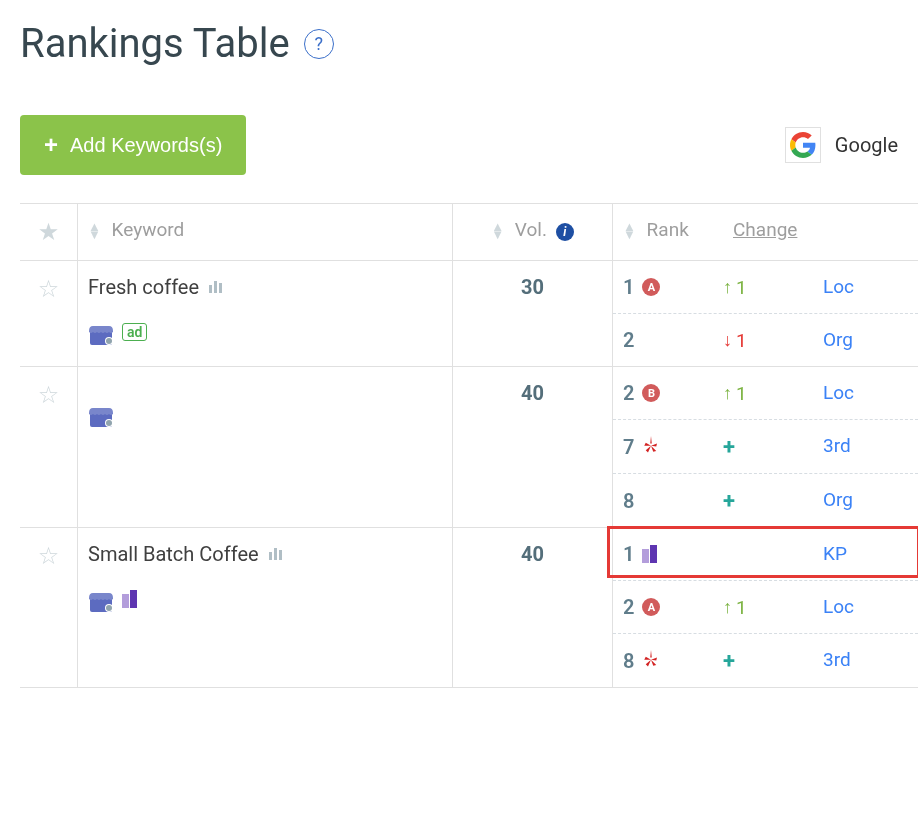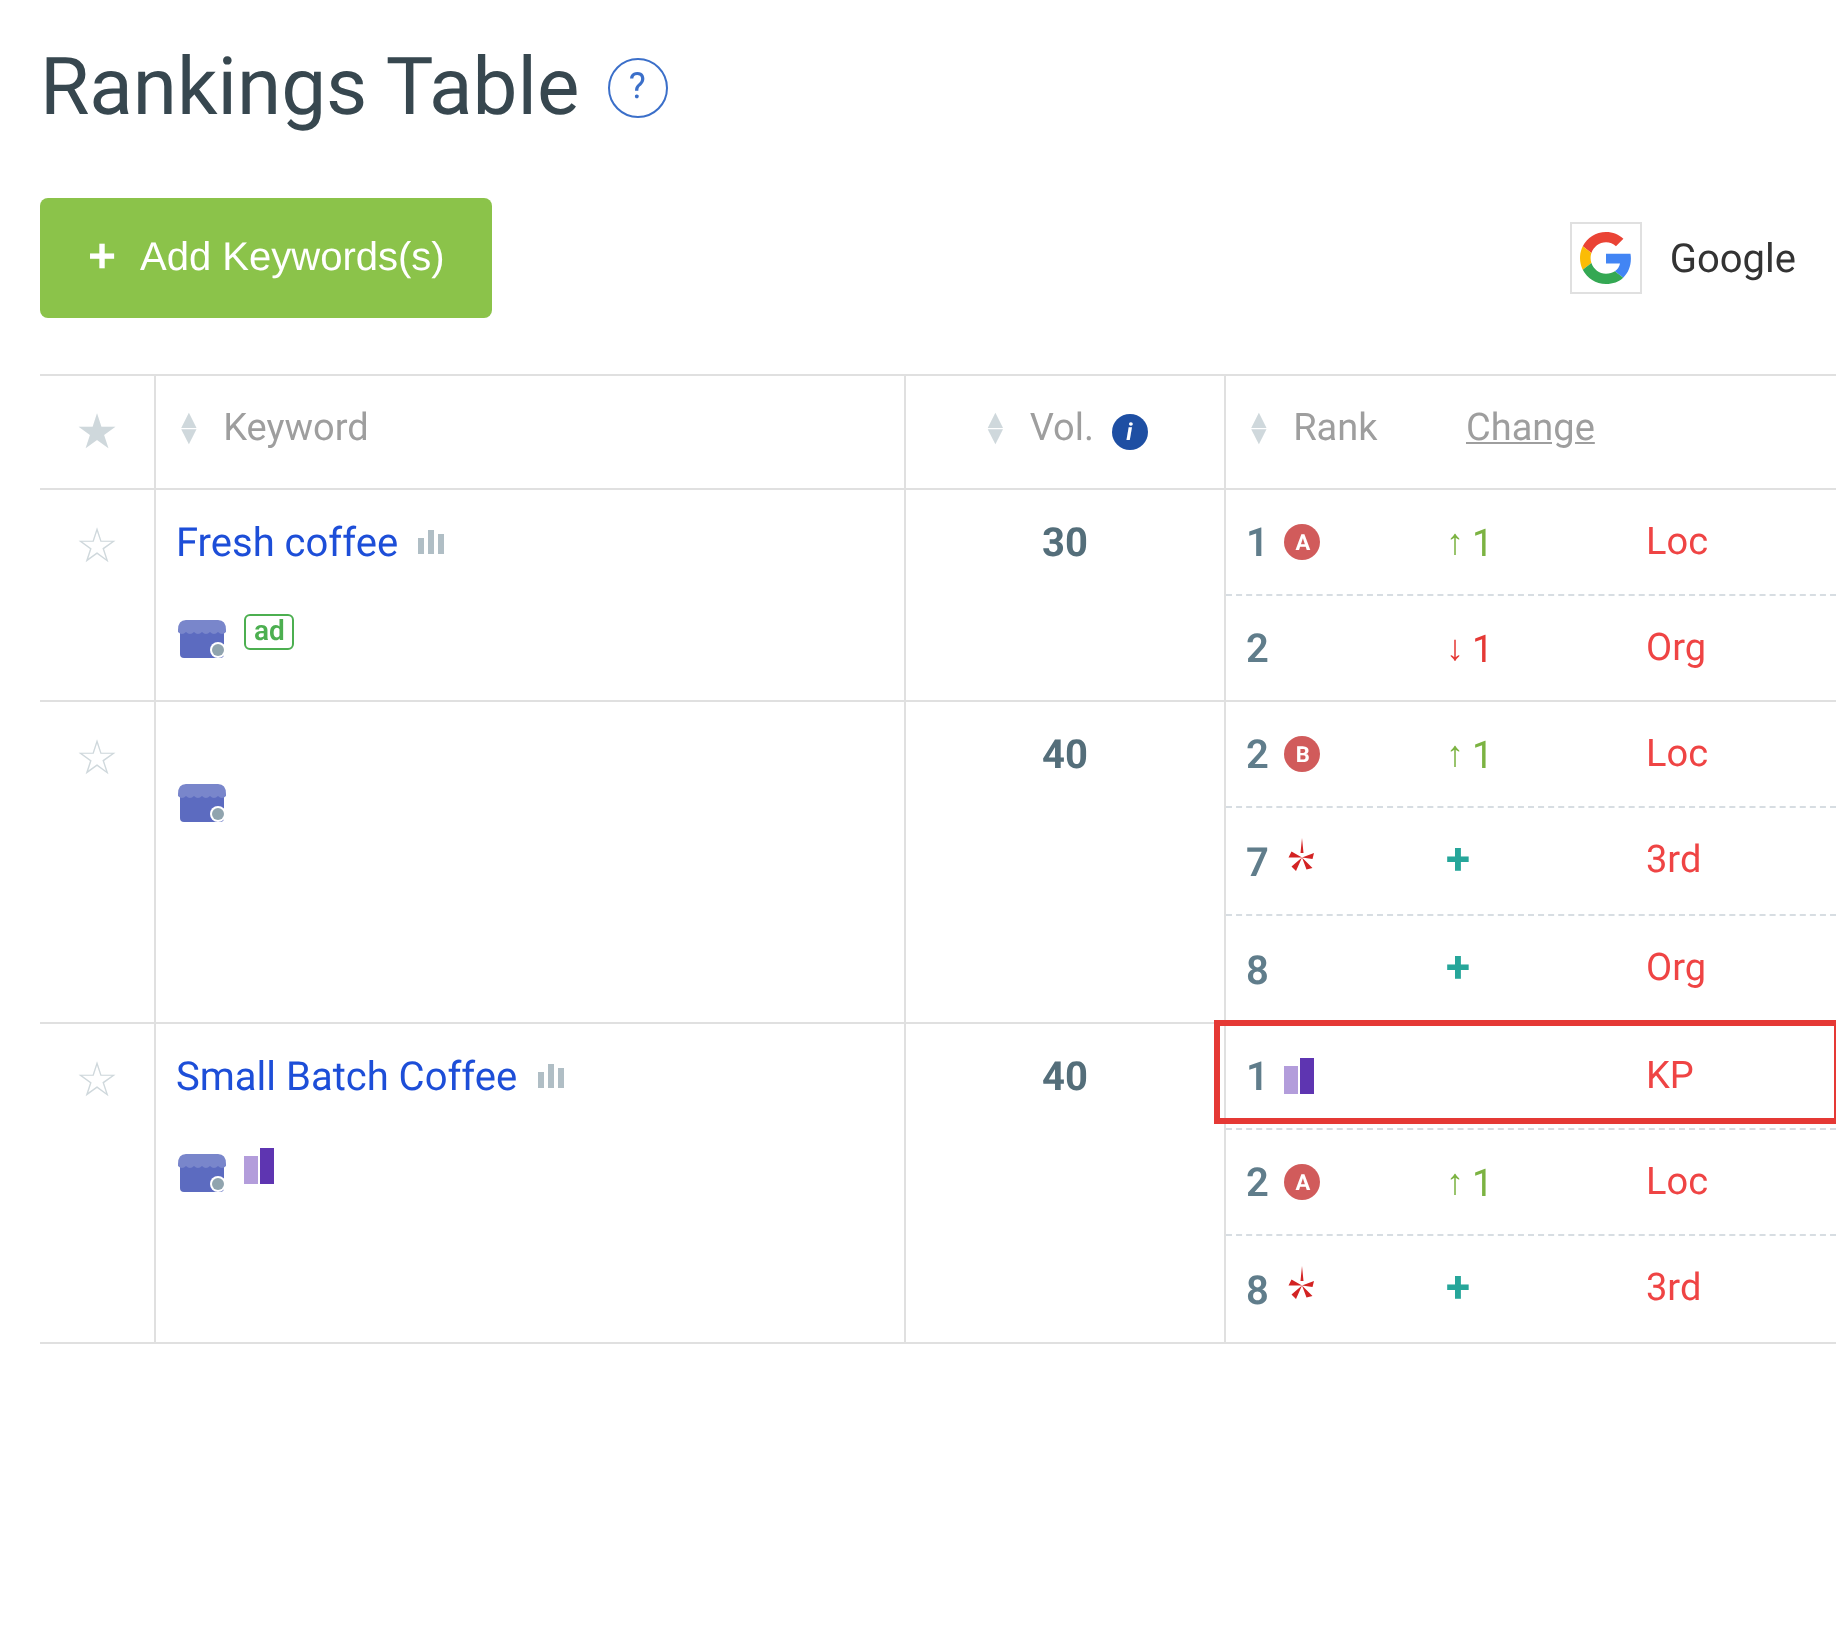--- a/index.html
+++ b/index.html
@@ -7,21 +7,21 @@
       font-family: -apple-system, BlinkMacSystemFont, "Segoe UI", Roboto, Helvetica, Arial, sans-serif;
       background: #fff;
       color: #333;
       width: 918px;
       padding: 20px 0 0 20px;
     }
     .header-row {
       display: flex;
       align-items: center;
       gap: 14px;
-      margin-bottom: 32px;
+      margin-bottom: 48px;
     }
     .page-title {
       font-size: 40px;
       font-weight: 400;
       color: #37474f;
     }
     .help-circle {
       width: 30px;
       height: 30px;
       border: 1.5px solid #3b6fc9;
@@ -111,21 +111,21 @@
       height: 100%;
     }
     .rh-rank { width: 110px; padding: 14px 10px; }
     .rh-change { width: 110px; padding: 14px 10px; text-decoration: underline; }
     .rh-type { width: 85px; padding: 14px 10px; }
     .tbody-row {
       display: flex;
       border-bottom: 1px solid #e0e0e0;
     }
     .kw-name {
-      color: #1d4ed8;
+      color: #404040;
       font-size: 20px;
       display: flex;
       align-items: center;
       gap: 10px;
     }
     .kw-icons {
       margin-top: 24px;
       display: flex;
       gap: 8px;
       align-items: flex-start;
@@ -161,21 +161,21 @@
     .vol-val { color: #546e7a; font-size: 20px; font-weight: bold; }
     .rank-rows { }
     .rank-row {
       display: flex;
       padding: 14px 10px;
       position: relative;
     }
     .rank-row + .rank-row { border-top: 1px dashed #d7dde2; }
     .rr-rank { width: 100px; display: flex; align-items: center; gap: 8px; color: #607d8b; font-size: 20px; font-weight: 600;}
     .rr-change { width: 100px; display: flex; align-items: center; gap: 4px; font-size: 19px; }
-    .rr-type { width: 80px; color: #ef4444; font-size: 19px; }
+    .rr-type { width: 80px; color: #3b82f6; font-size: 19px; }
     .circ {
       width: 18px; height: 18px; border-radius: 50%;
       display: inline-flex; align-items: center; justify-content: center;
       color: #fff; font-size: 11px; font-weight: bold;
     }
     .circ-a { background: #d15b5b; }
     .arrow-up { color: #7cb342; font-size: 18px; }
     .arrow-down { color: #e53935; font-size: 18px; }
     .change-up { color: #7cb342; }
     .change-down { color: #e53935; }

